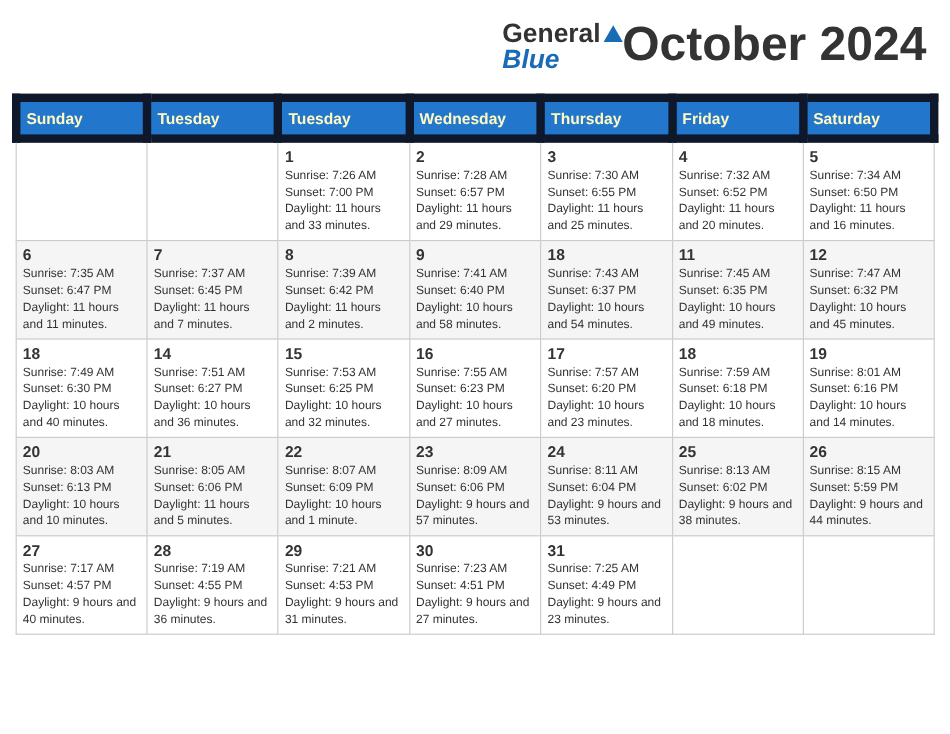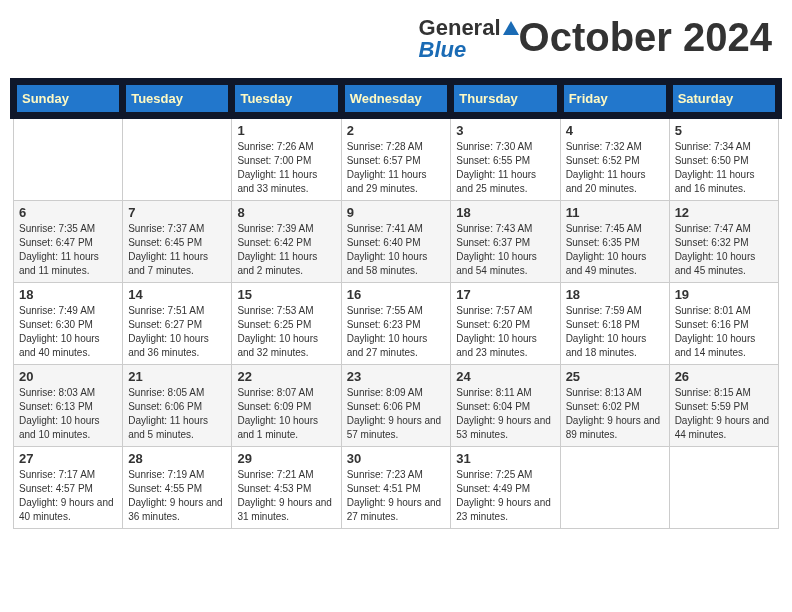--- a/index.html
+++ b/index.html
@@ -315,21 +315,21 @@
           <span>Sunrise: 8:11 AM</span><br>
           <span>Sunset: 6:04 PM</span><br>
           <span>Daylight: 9 hours and 53 minutes.</span>
         </div>
       </td>
         <td>
         <span class="day-number">25</span>
         <div class="day-info">
           <span>Sunrise: 8:13 AM</span><br>
           <span>Sunset: 6:02 PM</span><br>
-          <span>Daylight: 9 hours and 89 minutes.</span>
+          <span>Daylight: 9 hours and 38 minutes.</span>
         </div>
       </td>
         <td>
         <span class="day-number">26</span>
         <div class="day-info">
           <span>Sunrise: 8:15 AM</span><br>
           <span>Sunset: 5:59 PM</span><br>
           <span>Daylight: 9 hours and 44 minutes.</span>
         </div>
       </td>

